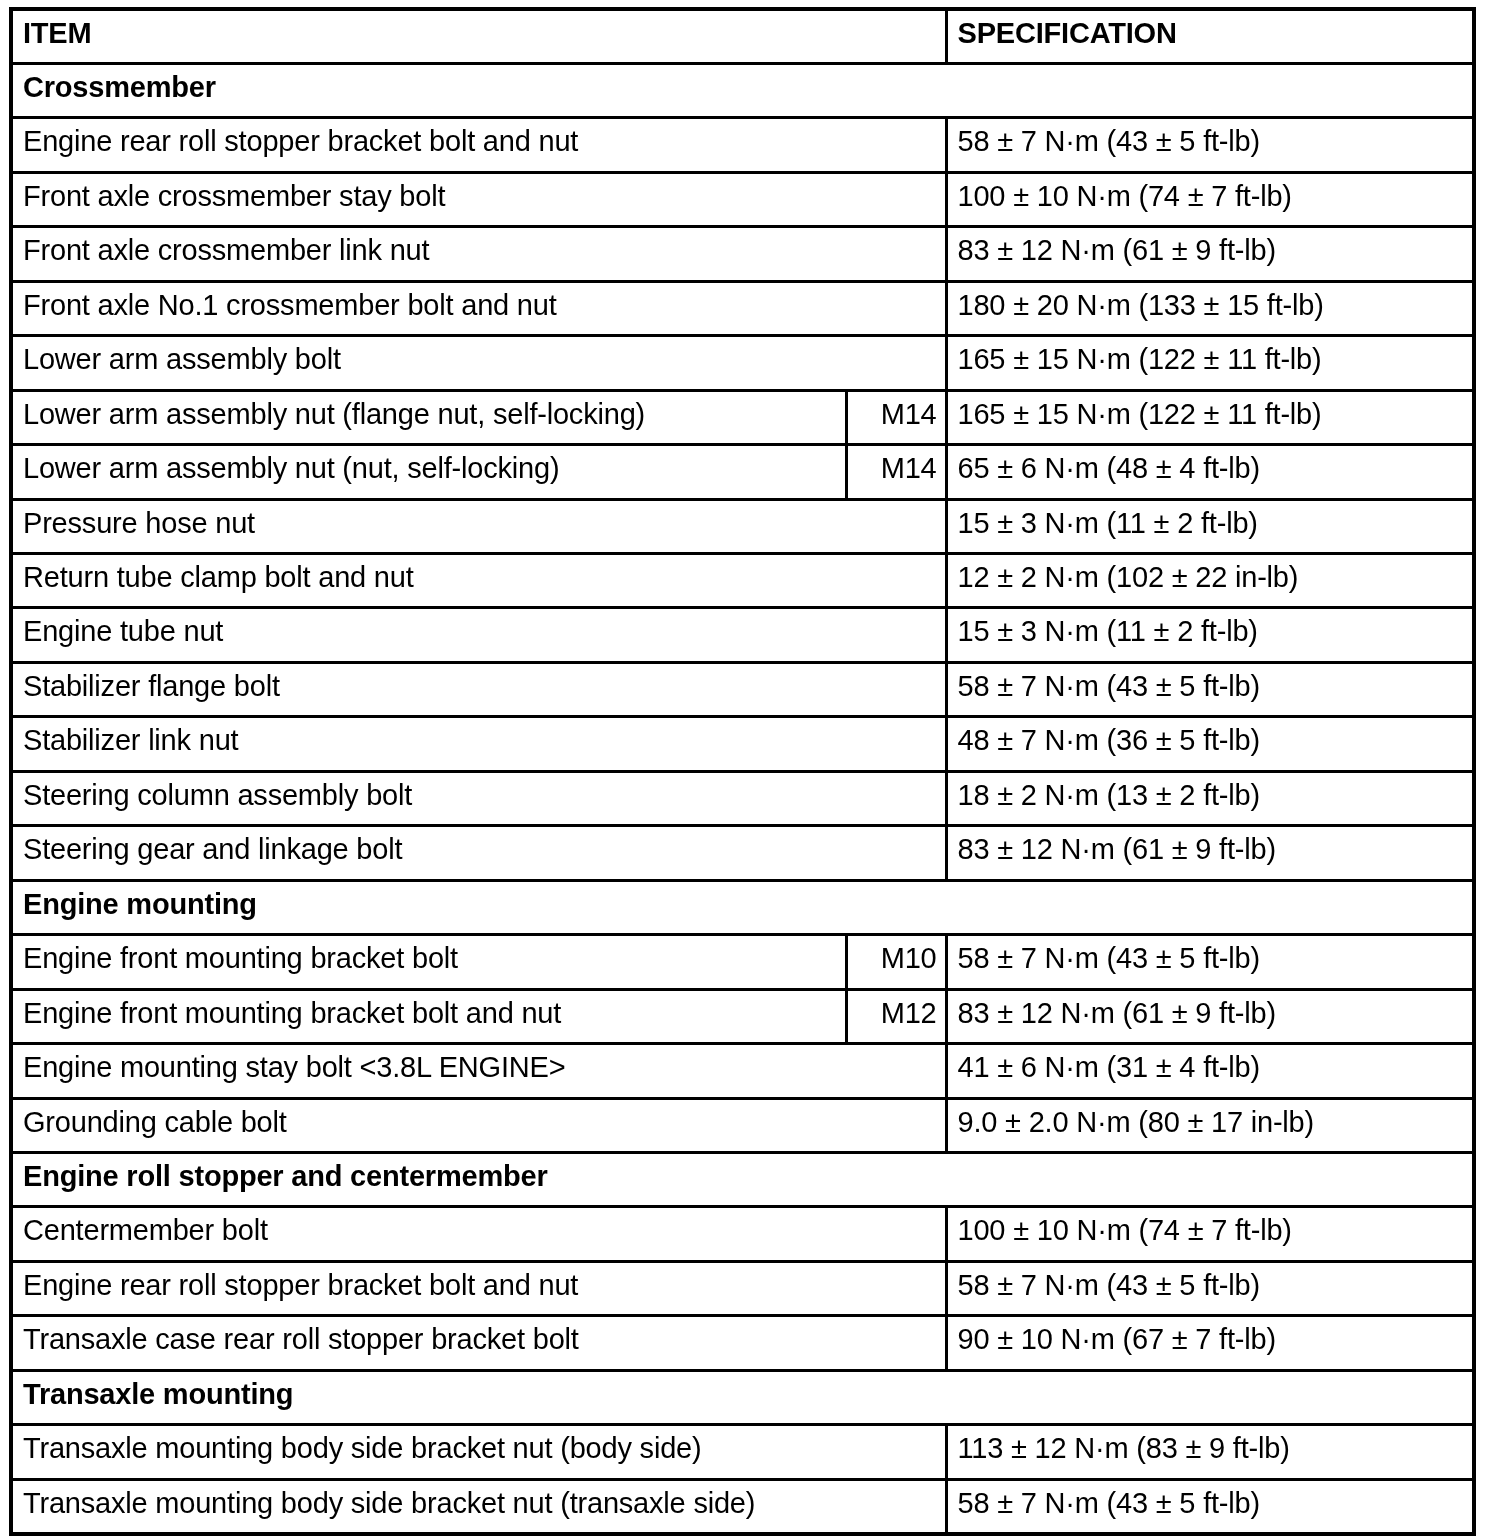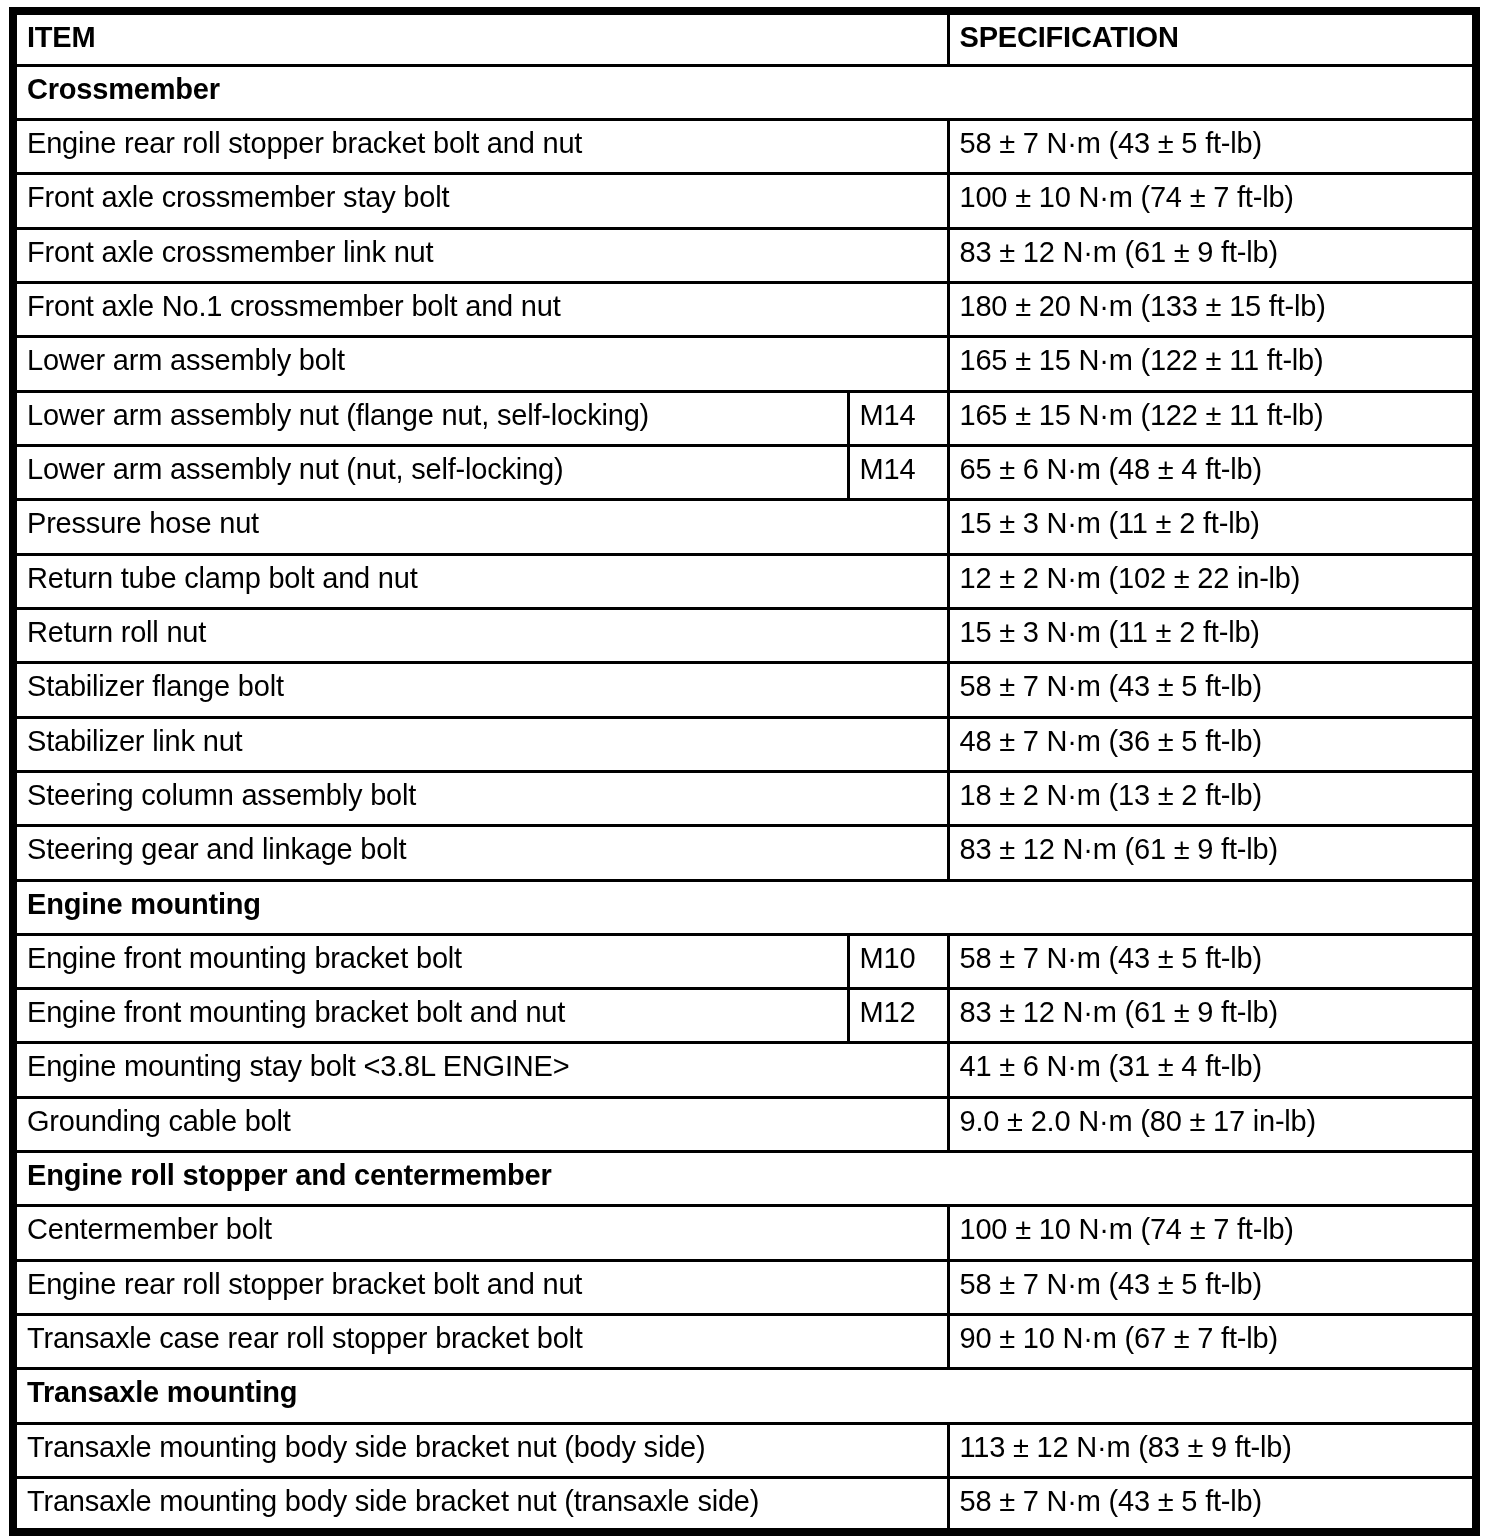--- a/index.html
+++ b/index.html
@@ -16,21 +16,21 @@
     color: #000000;
   }
   table.spec-table {
     position: absolute;
     left: 9px;
     top: 7px;
     width: 1463px;
     height: 1529px;
     border-collapse: collapse;
     table-layout: fixed;
-    border: 8px solid #000000;
+    border: 4px solid #000000;
   }
   table.spec-table td {
     border: 3px solid #000000;
     vertical-align: top;
     padding: 3px 8px 0 10px;
     font-size: 29px;
     line-height: 38px;
     letter-spacing: -0.2px;
     white-space: nowrap;
     overflow: hidden;
@@ -39,21 +39,21 @@
     height: 47px;
   }
   td.colhead {
     font-weight: bold;
   }
   td.section {
     font-weight: bold;
     margin-top: 20px;
   }
   td.size {
-    text-align: left;
+    text-align: right;
     padding-left: 4px;
     padding-right: 4px;
     margin-left: 20px;
   }
 </style>
 </head>
 <body>
 
 <div class="page">
   <table class="spec-table">
@@ -102,21 +102,21 @@
         </tr>
         <tr>
           <td class="item" colspan="2">Pressure hose nut</td>
           <td class="spec">15 ± 3 N·m (11 ± 2 ft-lb)</td>
         </tr>
         <tr>
           <td class="item" colspan="2">Return tube clamp bolt and nut</td>
           <td class="spec">12 ± 2 N·m (102 ± 22 in-lb)</td>
         </tr>
         <tr>
-          <td class="item" colspan="2">Return roll nut</td>
+          <td class="item" colspan="2">Engine tube nut</td>
           <td class="spec">15 ± 3 N·m (11 ± 2 ft-lb)</td>
         </tr>
         <tr>
           <td class="item" colspan="2">Stabilizer flange bolt</td>
           <td class="spec">58 ± 7 N·m (43 ± 5 ft-lb)</td>
         </tr>
         <tr>
           <td class="item" colspan="2">Stabilizer link nut</td>
           <td class="spec">48 ± 7 N·m (36 ± 5 ft-lb)</td>
         </tr>

